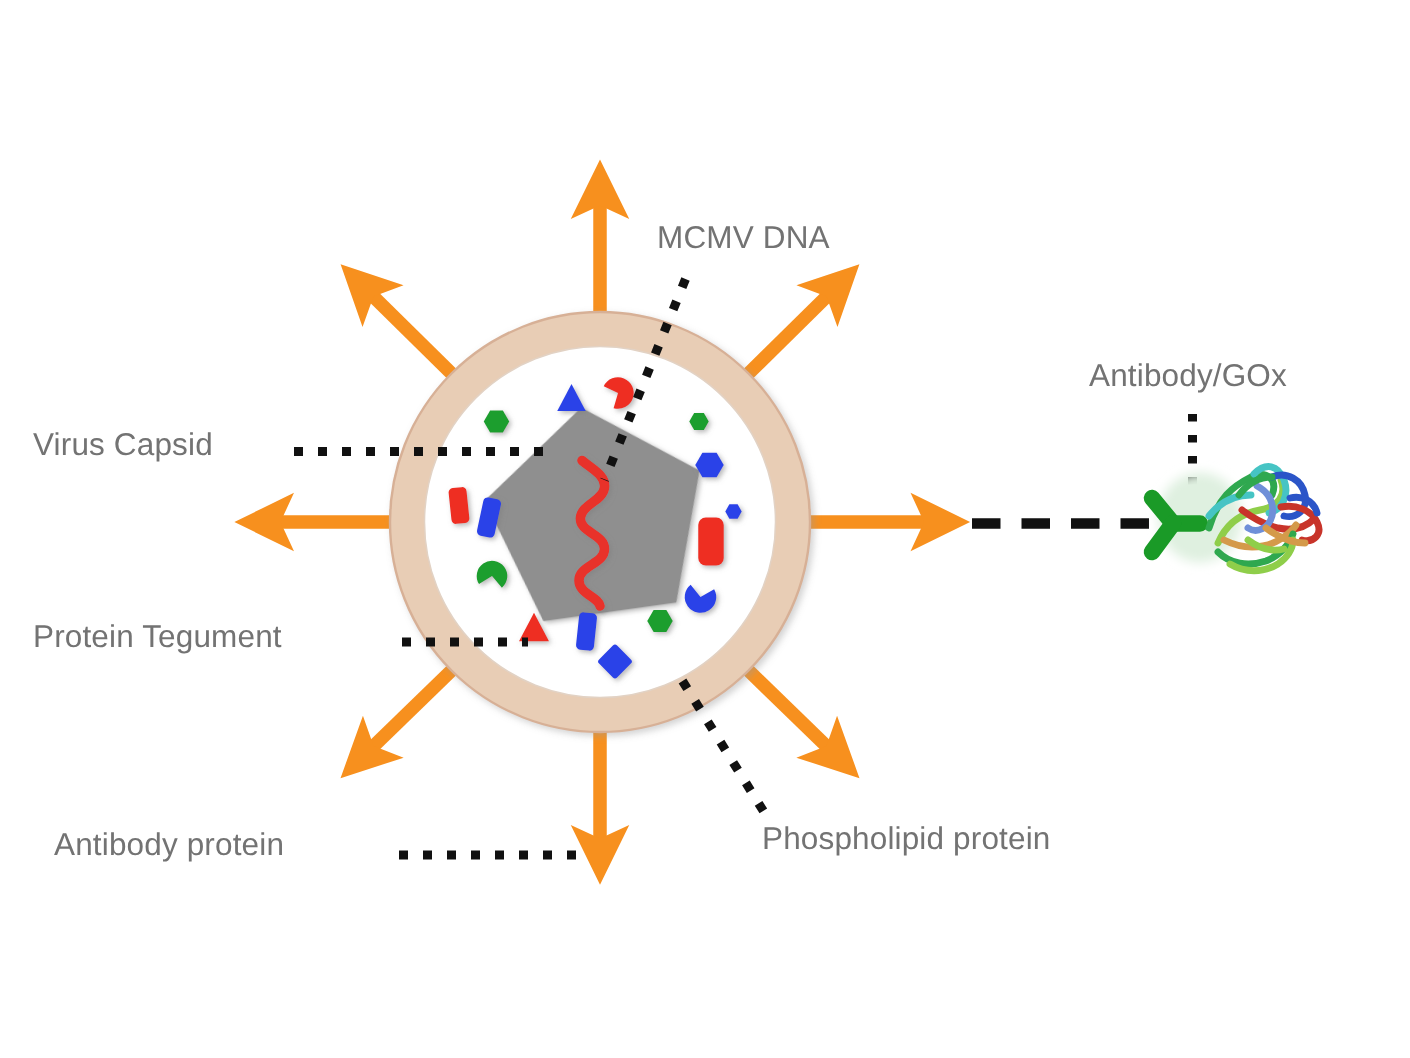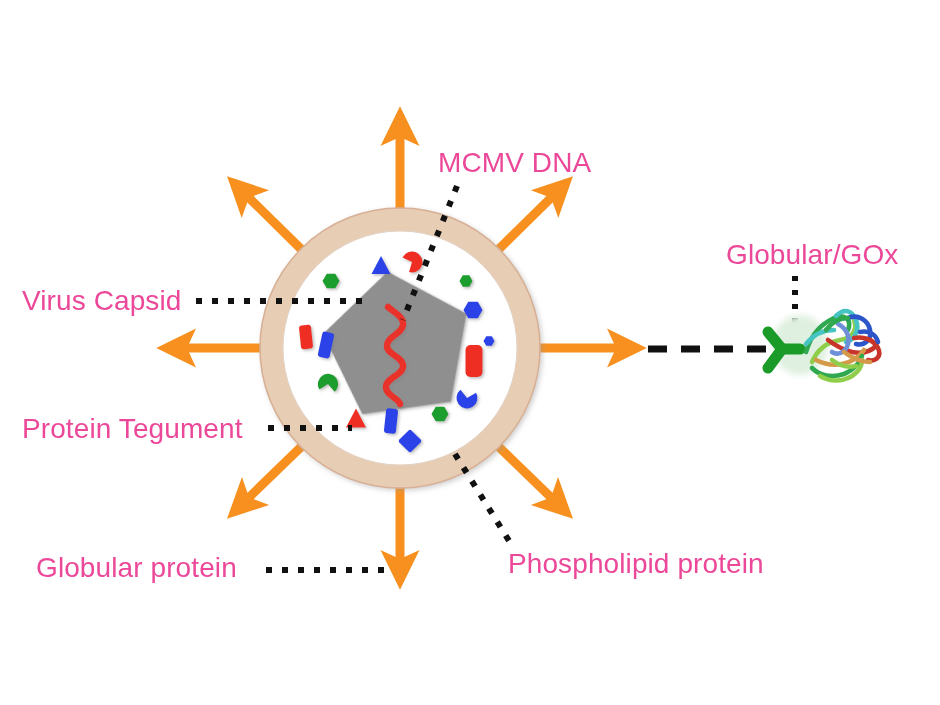--- a/index.html
+++ b/index.html
@@ -18,22 +18,22 @@
     background: #ffffff;
     overflow: hidden;
   }
   #scene {
     position: absolute;
     inset: 0;
   }
   .label {
     position: absolute;
     font-family: "Liberation Sans", sans-serif;
-    font-size: 28px;
-    color: #ec4899;
+    font-size: 21px;
+    color: #737373;
     white-space: nowrap;
     letter-spacing: 0.1px;
   }
   #lbl-virus-capsid   { left: 22px;  top: 285px; }
   #lbl-protein-teg    { left: 22px;  top: 413px; }
   #lbl-globular       { left: 36px;  top: 552px; }
   #lbl-mcmv-dna       { left: 438px; top: 147px; }
   #lbl-phospholipid   { left: 508px; top: 548px; }
   #lbl-antibody       { left: 726px; top: 239px; }
 </style>
@@ -156,18 +156,18 @@
         <path d="M 806 344 C 814 334, 824 330, 834 330" stroke="#46c4c4"></path>
         <path d="M 844 352 C 852 358, 860 362, 870 362" stroke="#d49a4a"></path>
         <path d="M 826 330 C 832 322, 840 318, 848 318" stroke="#2fa84f"></path>
         <path d="M 832 360 C 840 366, 848 368, 856 366" stroke="#8fce4a"></path>
       </g>
     </g>
   </svg>
 
   <div class="label" id="lbl-protein-teg">Protein Tegument</div>
   <div class="label" id="lbl-virus-capsid">Virus Capsid</div>
-  <div class="label" id="lbl-globular">Globular protein</div>
+  <div class="label" id="lbl-globular">Antibody protein</div>
   <div class="label" id="lbl-mcmv-dna">MCMV DNA</div>
   <div class="label" id="lbl-phospholipid">Phospholipid protein</div>
-  <div class="label" id="lbl-antibody">Globular/GOx</div>
+  <div class="label" id="lbl-antibody">Antibody/GOx</div>
 
 </div>
 
 </body></html>

